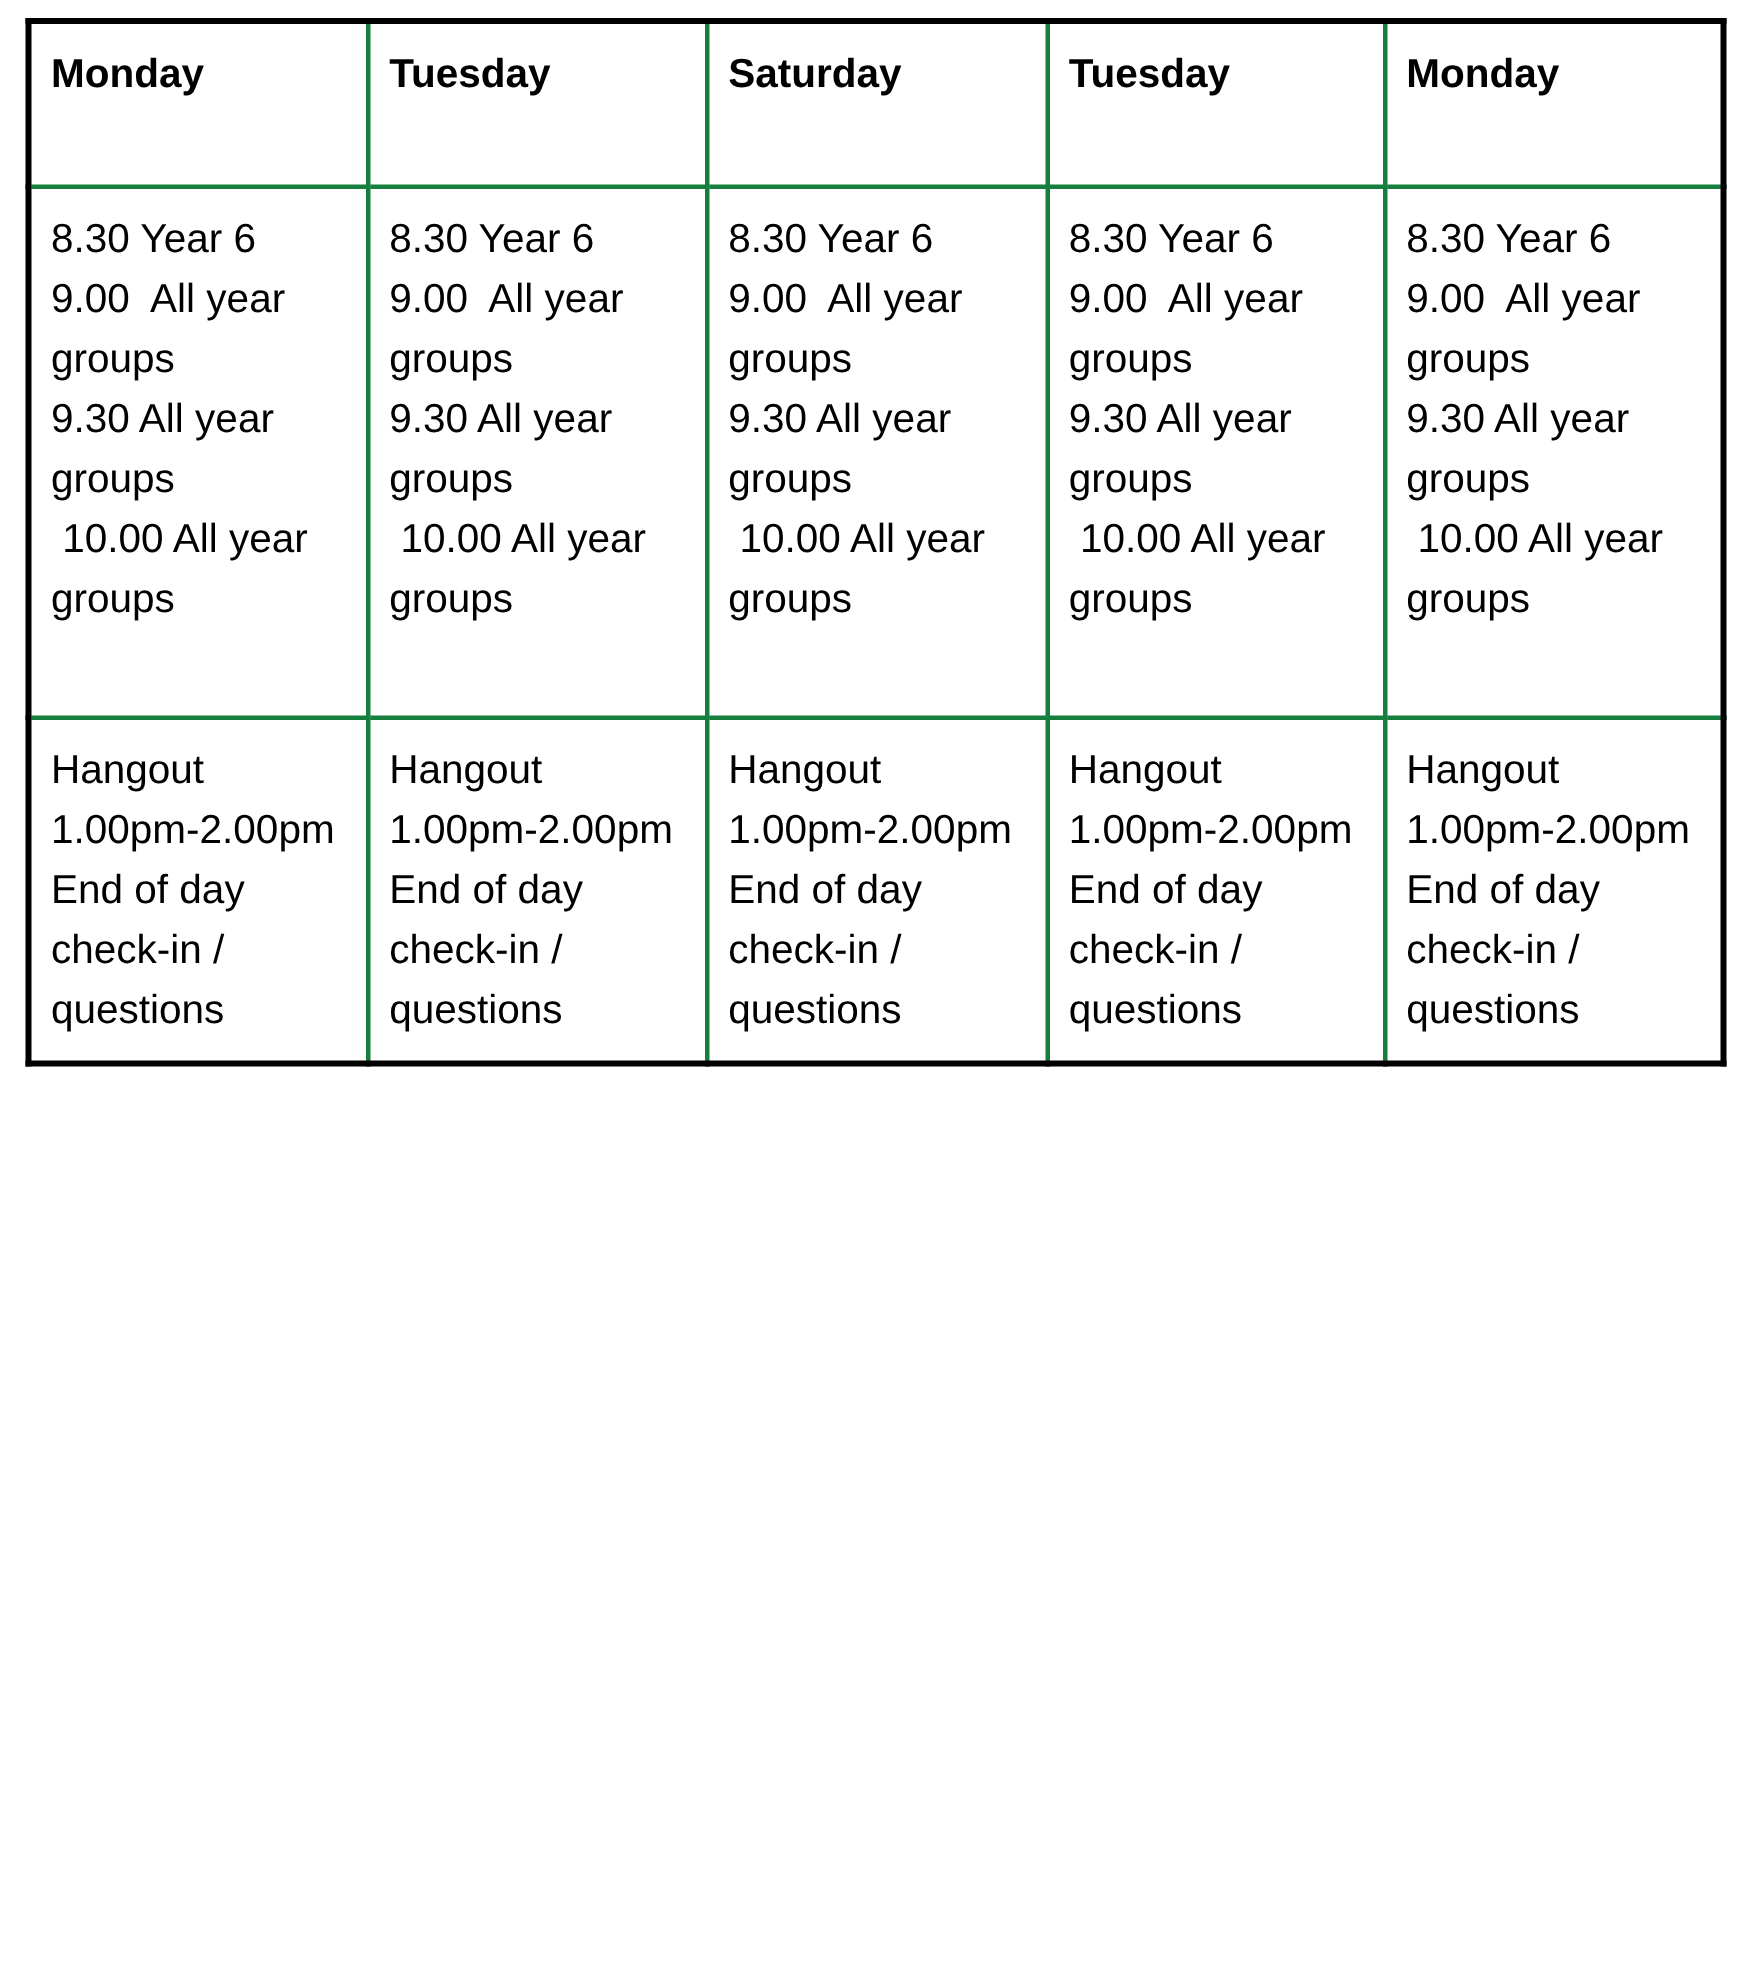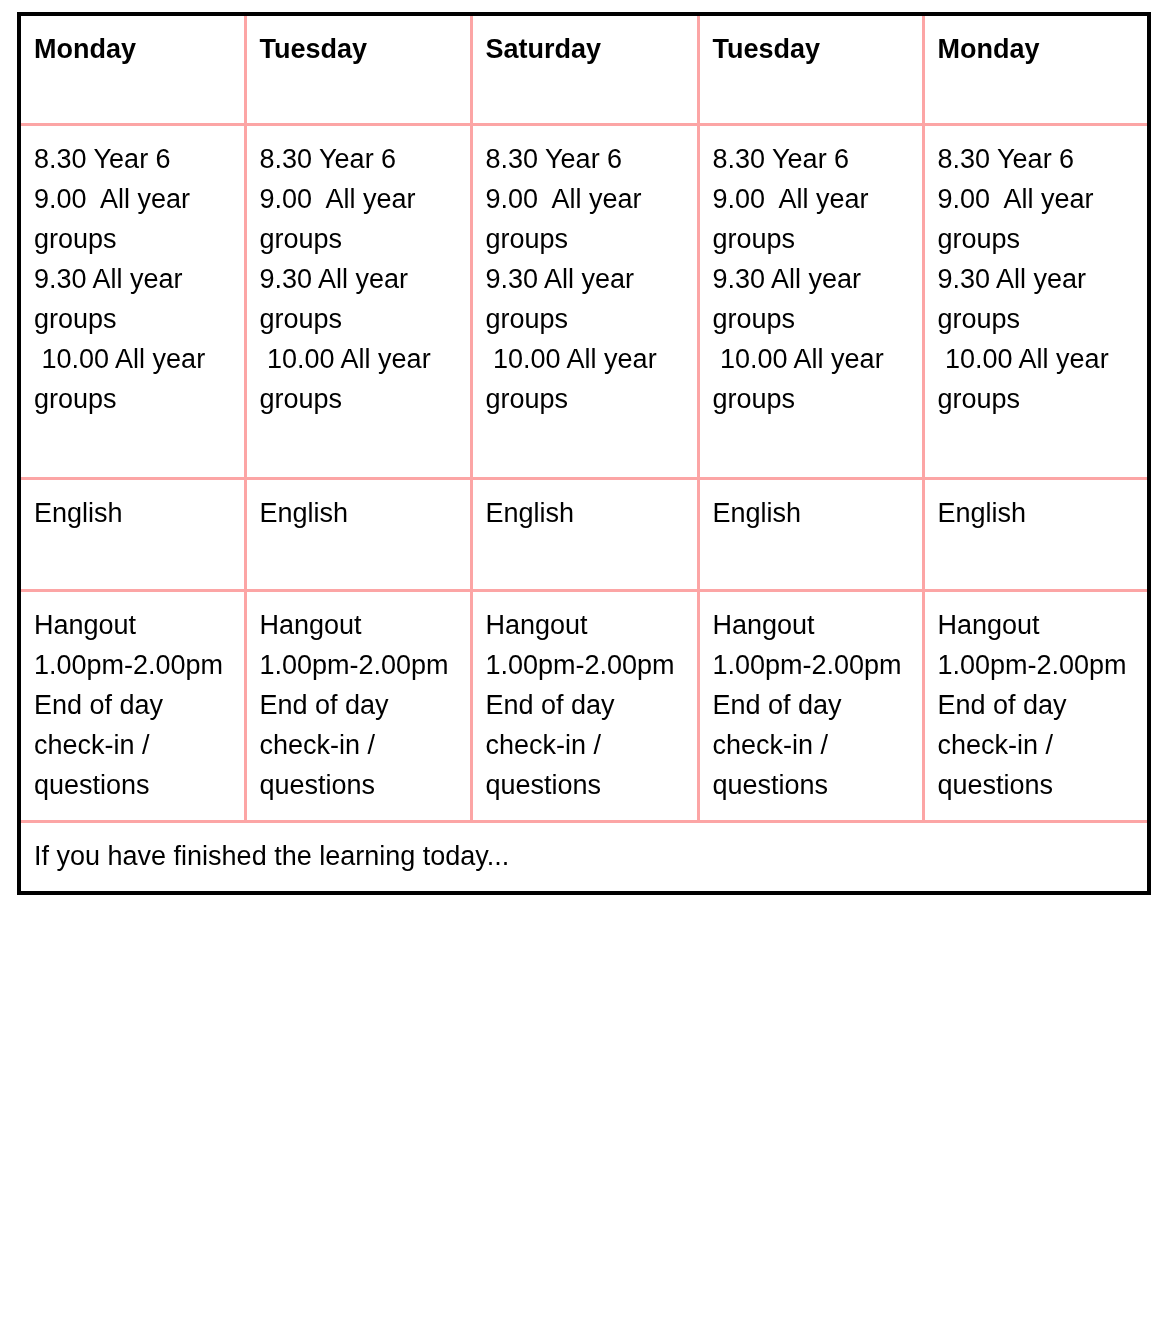--- a/index.html
+++ b/index.html
@@ -12,21 +12,21 @@
   }
   table.timetable {
     border-collapse: collapse;
     table-layout: fixed;
     width: 1130px;
     margin: 12px 0 0 17px;
     background: #ffffff;
     border: 4px solid #000;
   }
   table.timetable td, table.timetable th {
-    border: 3px solid #fca5a5;
+    border: 3px solid #15803d;
     vertical-align: top;
     text-align: left;
     padding: 13px 10px 0 13px;
     font-size: 27px;
     line-height: 40px;
     color: #000;
     font-weight: normal;
     white-space: pre-wrap;
     overflow: hidden;
   }
@@ -100,27 +100,20 @@
     <td>8.30 Year 6
 9.00  All year
 groups
 9.30 All year
 groups
  10.00 All year
 groups</td>
   </tr>
 
 
-  <tr class="row-english">
-    <td>English</td>
-    <td>English</td>
-    <td>English</td>
-    <td>English</td>
-    <td>English</td>
-  </tr>
 
 
   <tr class="row-hangout">
     <td>Hangout
 1.00pm-2.00pm
 End of day
 check-in /
 questions</td>
     <td>Hangout
 1.00pm-2.00pm
@@ -137,18 +130,15 @@
 End of day
 check-in /
 questions</td>
     <td>Hangout
 1.00pm-2.00pm
 End of day
 check-in /
 questions</td>
   </tr>
 
-  <tr class="row-banner">
-    <td class="banner-cell" colspan="5">If you have finished the learning today...</td>
-  </tr>
 
 </tbody>
   </table>
 
 </body></html>

